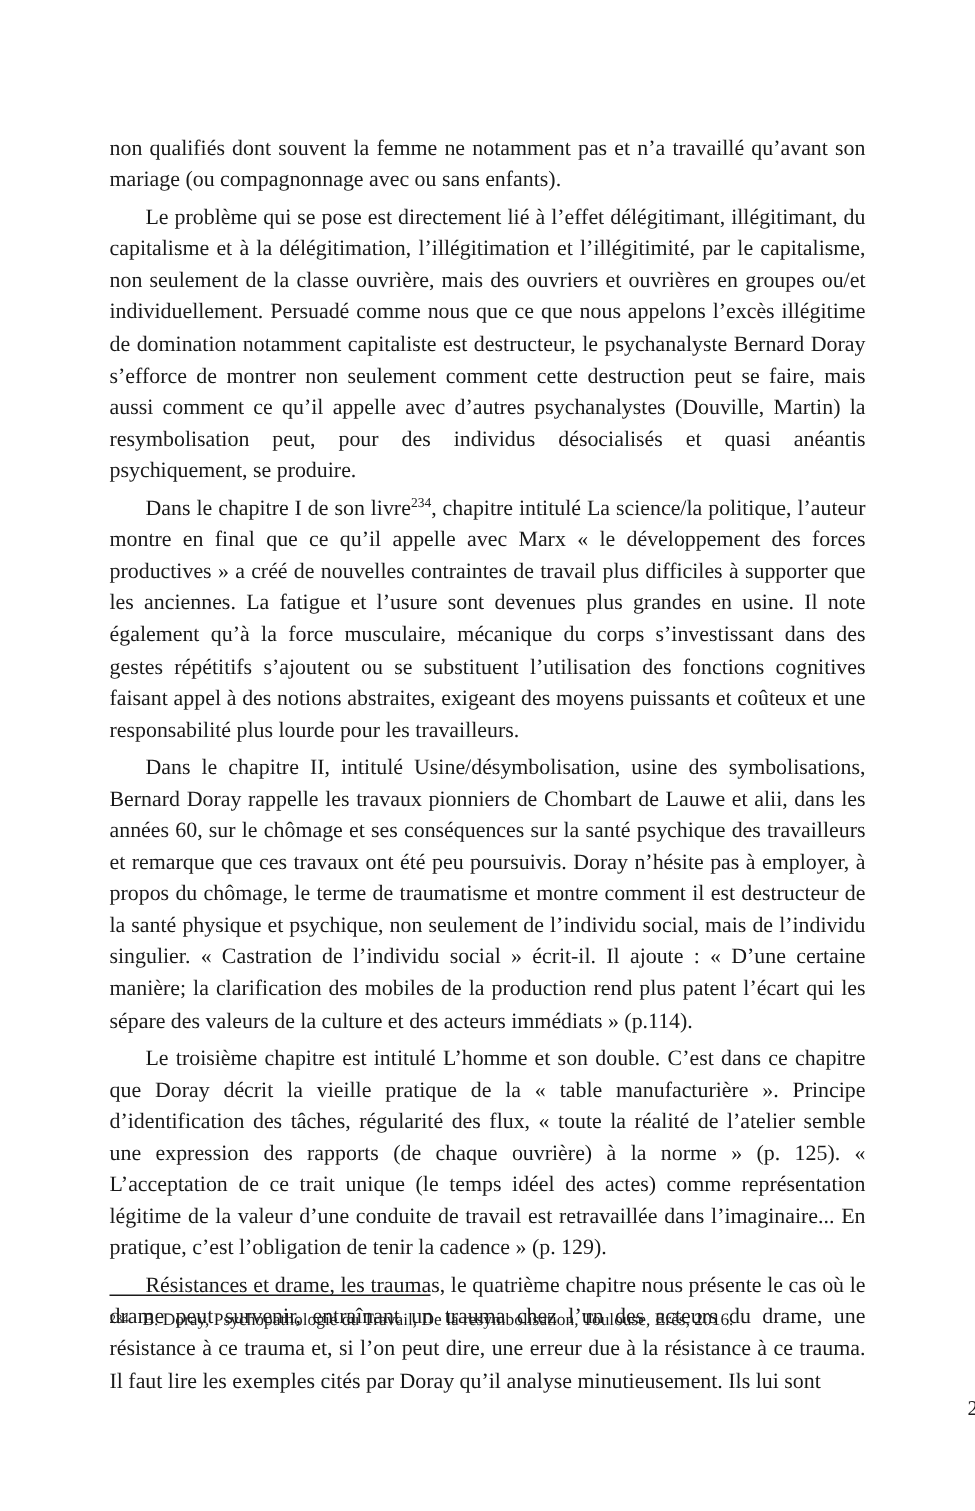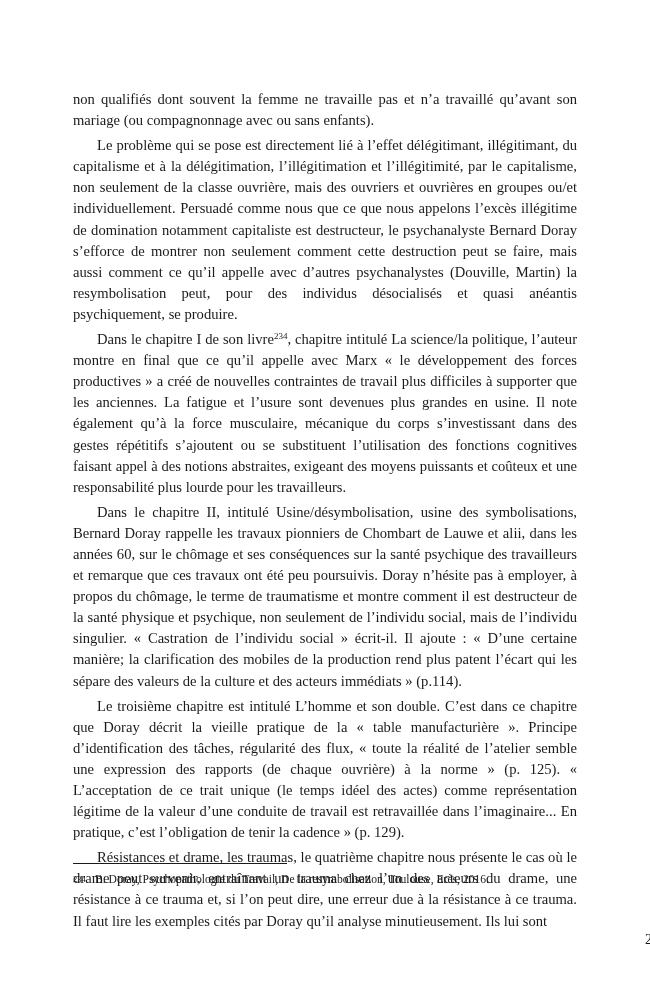--- a/index.html
+++ b/index.html
@@ -67,21 +67,21 @@
       text-align: right;
       font-size: 14px;
       line-height: 18px;
       margin-left: 16px;
     }
   </style>
 </head>
 <body>
 
 <div class="page">
-  <p class="para no-indent">non qualifiés dont souvent la femme ne travaille pas et n’a travaillé qu’avant son mariage (ou compagnonnage avec ou sans enfants).</p>
+  <p class="para no-indent">non qualifiés dont souvent la femme ne notamment pas et n’a travaillé qu’avant son mariage (ou compagnonnage avec ou sans enfants).</p>
   <p class="para">Le problème qui se pose est directement lié à l’effet délégitimant, illégitimant, du capitalisme et à la délégitimation, l’illégitimation et l’illégitimité, par le capitalisme, non seulement de la classe ouvrière, mais des ouvriers et ouvrières en groupes ou/et individuellement. Persuadé comme nous que ce que nous appelons l’excès illégitime de domination notamment capitaliste est destructeur, le psychanalyste Bernard Doray s’efforce de montrer non seulement comment cette destruction peut se faire, mais aussi comment ce qu’il appelle avec d’autres psychanalystes (Douville, Martin) la resymbolisation peut, pour des individus désocialisés et quasi anéantis psychiquement, se produire.</p>
   <p class="para"><span>Dans le chapitre I de son livre</span><sup class="fnref">234</sup><span>, chapitre intitulé La science/la politique, l’auteur montre en final que ce qu’il appelle avec Marx « le développement des forces productives » a créé de nouvelles contraintes de travail plus difficiles à supporter que les anciennes. La fatigue et l’usure sont devenues plus grandes en usine. Il note également qu’à la force musculaire, mécanique du corps s’investissant dans des gestes répétitifs s’ajoutent ou se substituent l’utilisation des fonctions cognitives faisant appel à des notions abstraites, exigeant des moyens puissants et coûteux et une responsabilité plus lourde pour les travailleurs.</span></p>
   <p class="para">Dans le chapitre II, intitulé Usine/désymbolisation, usine des symbolisations, Bernard Doray rappelle les travaux pionniers de Chombart de Lauwe et alii, dans les années 60, sur le chômage et ses conséquences sur la santé psychique des travailleurs et remarque que ces travaux ont été peu poursuivis. Doray n’hésite pas à employer, à propos du chômage, le terme de traumatisme et montre comment il est destructeur de la santé physique et psychique, non seulement de l’individu social, mais de l’individu singulier. « Castration de l’individu social » écrit-il. Il ajoute : « D’une certaine manière; la clarification des mobiles de la production rend plus patent l’écart qui les sépare des valeurs de la culture et des acteurs immédiats » (p.114).</p>
   <p class="para">Le troisième chapitre est intitulé L’homme et son double. C’est dans ce chapitre que Doray décrit la vieille pratique de la « table manufacturière ». Principe d’identification des tâches, régularité des flux, « toute la réalité de l’atelier semble une expression des rapports (de chaque ouvrière) à la norme » (p. 125). « L’acceptation de ce trait unique (le temps idéel des actes) comme représentation légitime de la valeur d’une conduite de travail est retravaillée dans l’imaginaire... En pratique, c’est l’obligation de tenir la cadence » (p. 129).</p>
   <p class="para">Résistances et drame, les traumas, le quatrième chapitre nous présente le cas où le drame peut survenir, entraînant un trauma chez l’un des acteurs du drame, une résistance à ce trauma et, si l’on peut dire, une erreur due à la résistance à ce trauma. Il faut lire les exemples cités par Doray qu’il analyse minutieusement. Ils lui sont</p>
 </div>
 
 <div class="footnote-rule"></div>
 
 <div class="footnote">

